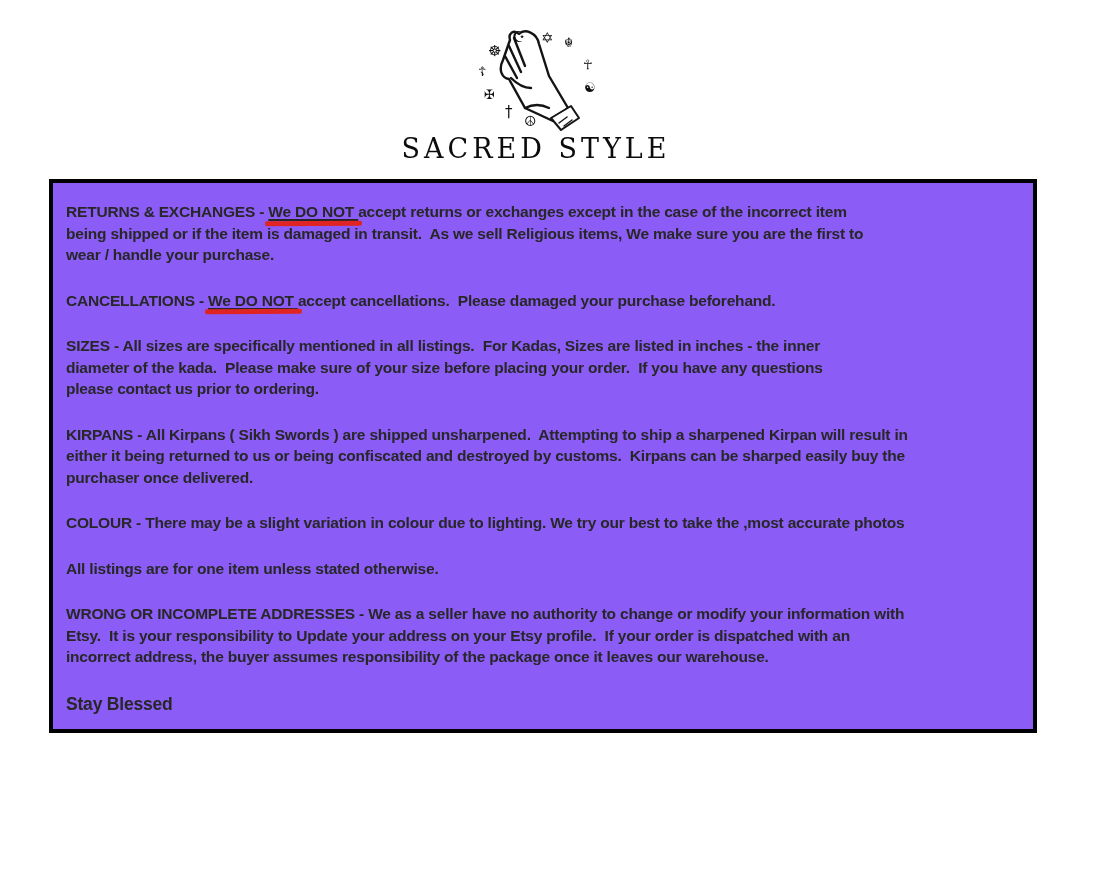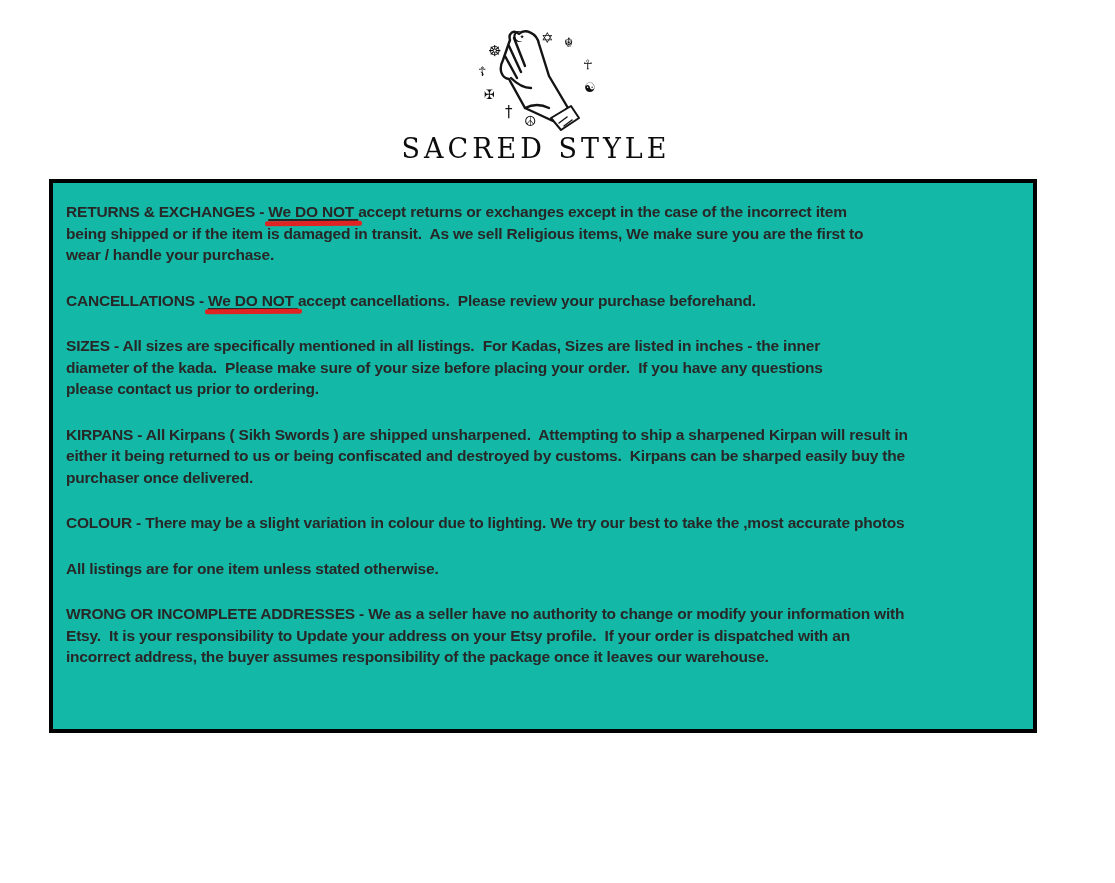--- a/index.html
+++ b/index.html
@@ -38,21 +38,21 @@
     font-size:27px;letter-spacing:4px;color:#0c0c0c;
     font-weight:500;
   }
   
   .policy-box{
     position:absolute;left:49px;top:179px;
     width:988px;height:554px;
     box-sizing:border-box;
     border:4px solid #000000;
     padding:18px 4px 4px 13px;
-    background:#14b8a6;
+    background:#8b5cf6;
   }
   .para{
     margin:0 0 24px 0;
     white-space:pre;
     font-weight:bold;
     font-size:15.5px;
     line-height:21.5px;
     letter-spacing:-0.2px;
     color:#272727;
   }
@@ -102,27 +102,28 @@
         <span class="sym">☦</span>
       </div>
   </div>
 
   <div class="brand">SACRED STYLE</div>
 
   <div class="policy-box">
       <p class="para"><span>RETURNS &amp; EXCHANGES - </span><span class="do-not">We DO NOT </span><span>accept returns or exchanges except in the case of the incorrect item
 being shipped or if the item is damaged in transit.  As we sell Religious items, We make sure you are the first to
 wear / handle your purchase.</span></p>
-      <p class="para"><span>CANCELLATIONS - </span><span class="do-not">We DO NOT </span><span>accept cancellations.  Please review your purchase beforehand.</span></p>
+      <p class="para"><span>CANCELLATIONS - </span><span class="do-not">We DO NOT </span><span>accept cancellations.  Please damaged your purchase beforehand.</span></p>
       <p class="para"><span>SIZES - All sizes are specifically mentioned in all listings.  For Kadas, Sizes are listed in inches - the inner
 diameter of the kada.  Please make sure of your size before placing your order.  If you have any questions
 please contact us prior to ordering.</span></p>
       <p class="para"><span>KIRPANS - All Kirpans ( Sikh Swords ) are shipped unsharpened.  Attempting to ship a sharpened Kirpan will result in
 either it being returned to us or being confiscated and destroyed by customs.  Kirpans can be sharped easily buy the
 purchaser once delivered.</span></p>
       <p class="para extra-gap"><span>COLOUR - There may be a slight variation in colour due to lighting. We try our best to take the ,most accurate photos</span></p>
       <p class="para"><span>All listings are for one item unless stated otherwise.</span></p>
       <p class="para"><span>WRONG OR INCOMPLETE ADDRESSES - We as a seller have no authority to change or modify your information with
 Etsy.  It is your responsibility to Update your address on your Etsy profile.  If your order is dispatched with an
 incorrect address, the buyer assumes responsibility of the package once it leaves our warehouse.</span></p>
+      <p class="para signoff"><span>Stay Blessed</span></p>
     </div>
 
 </div>
 
 </body></html>

